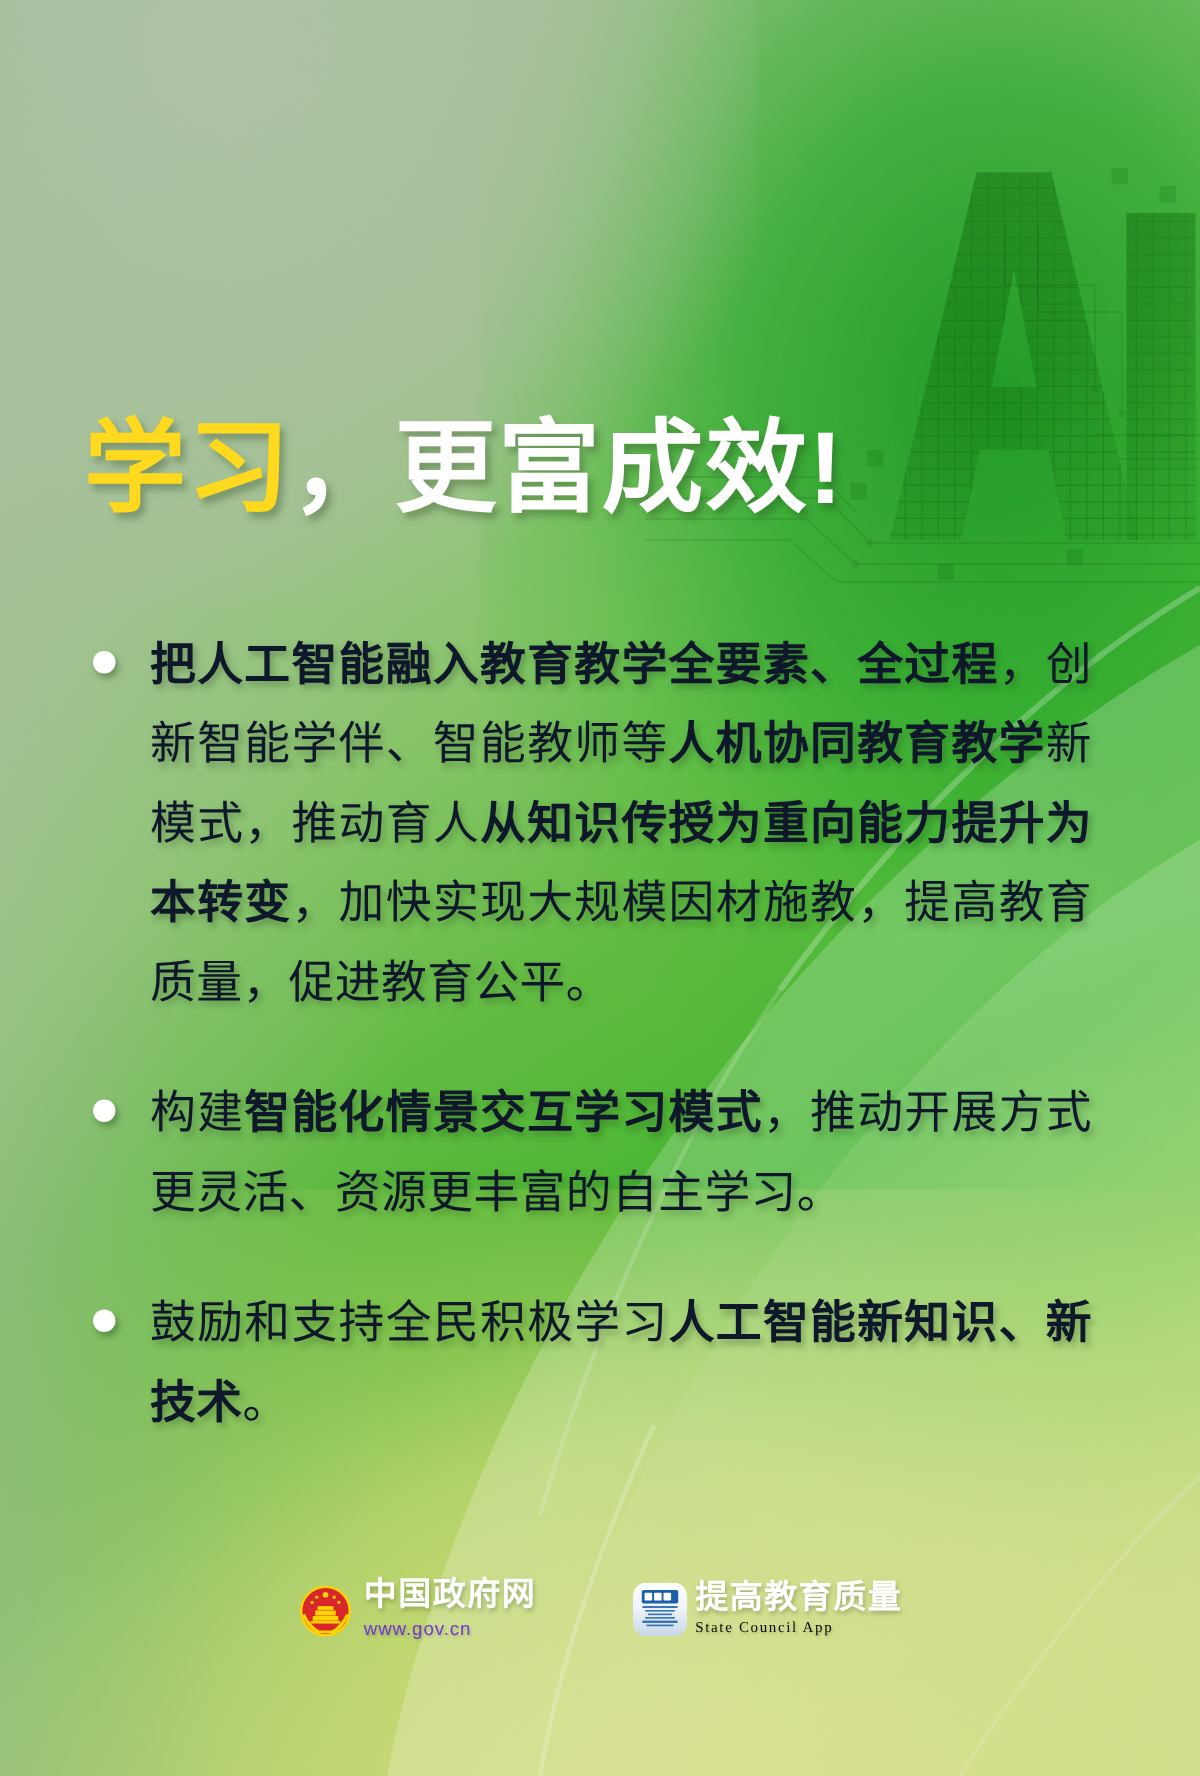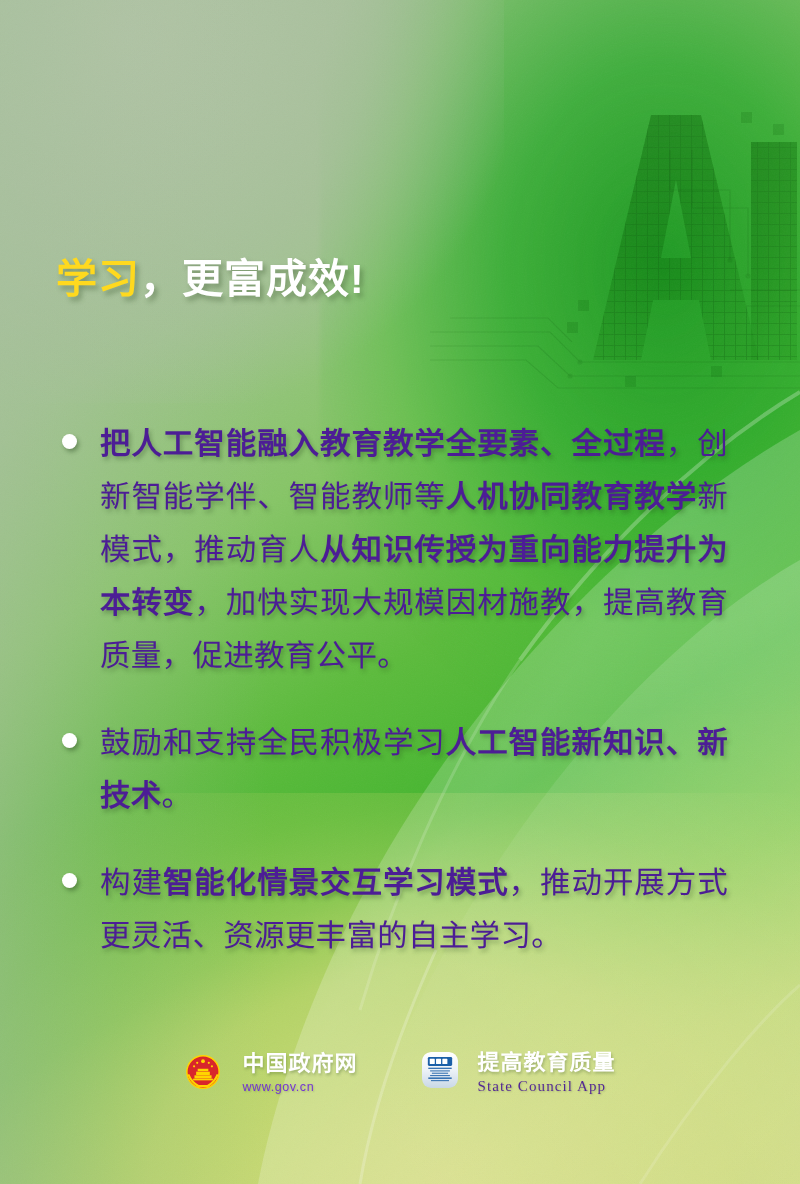--- a/index.html
+++ b/index.html
@@ -110,21 +110,21 @@
   .content {
     position: absolute;
     inset: 0;
     z-index: 5;
   }
 
   .headline {
     position: absolute;
     left: 56px;
     top: 232px;
-    font-size: 41px;
+    font-size: 68px;
     font-weight: 700;
     line-height: 1;
     letter-spacing: 1px;
     white-space: nowrap;
     text-shadow: 3px 4px 5px rgba(40,70,30,0.35);
   }
   .headline .hl-yellow { color: #ffd91e; }
   .headline .hl-white  { color: #ffffff; }
 
   .bullets {
@@ -145,21 +145,21 @@
     left: 6px;
     top: 17px;
     width: 15px;
     height: 15px;
     border-radius: 50%;
     background: #ffffff;
     box-shadow: 2px 3px 4px rgba(30,60,20,0.38);
   }
 
   .bullet-text {
-    color: #4c1d95;
+    color: #0f172a;
     font-size: 30.5px;
     line-height: 53px;
     letter-spacing: 0.3px;
     text-align: justify;
     text-justify: inter-character;
     text-shadow: 2px 3px 4px rgba(35,65,25,0.34);
     font-weight: 400;
   }
   .bullet-text b { font-weight: 700; }
 
@@ -167,21 +167,21 @@
   .footer {
     position: absolute;
     left: 0;
     top: 1052px;
     width: 100%;
     display: flex;
     justify-content: center;
     align-items: center;
     gap: 64px;
   }
-  .brand { display: flex; align-items: flex-start; gap: 20px; }
+  .brand { display: flex; align-items: flex-end; gap: 6px; }
   .brand-texts { display: flex; flex-direction: column; line-height: 1; }
 
   .emblem { width: 38px; height: 38px; display: block; }
   .emblem svg { width: 100%; height: 100%; display: block; }
 
   .brand-cn {
     color: #ffffff;
     font-size: 22px;
     font-weight: 700;
     letter-spacing: 1px;
@@ -197,23 +197,23 @@
   }
   .app-icon {
     width: 36px; height: 36px;
     border-radius: 9px;
     display: block;
     overflow: hidden;
   }
   .app-icon svg { width: 100%; height: 100%; display: block; }
 
   .brand-en {
-    color: #4c1d95;
+    color: #000000;
     font-family: "Liberation Serif", "DejaVu Serif", serif;
-    font-size: 15px;
+    font-size: 10px;
     letter-spacing: 1.1px;
     margin-top: 5px;
     opacity: 0.95;
     text-shadow: 1px 1px 2px rgba(40,70,30,0.25);
   }
 </style>
 </head>
 <body>
 
 <div class="poster">
@@ -324,26 +324,26 @@
 
     <div class="bullets">
 
       <div class="bullet-item">
         <span class="bullet-dot"></span>
         <p class="bullet-text"><b>把人工智能融入教育教学全要素、全过程</b><span>，创新智能学伴、智能教师等</span><b>人机协同教育教学</b><span>新模式，推动育人</span><b>从知识传授为重向能力提升为本转变</b><span>，加快实现大规模因材施教，提高教育质量，促进教育公平。</span></p>
       </div>
 
       <div class="bullet-item">
         <span class="bullet-dot"></span>
-        <p class="bullet-text"><span>鼓励和支持全民积极学习</span><b>人工智能新知识、新技术</b><span>。</span></p>
+        <p class="bullet-text"><span>构建</span><b>智能化情景交互学习模式</b><span>，推动开展方式更灵活、资源更丰富的自主学习。</span></p>
       </div>
 
       <div class="bullet-item">
         <span class="bullet-dot"></span>
-        <p class="bullet-text"><span>构建</span><b>智能化情景交互学习模式</b><span>，推动开展方式更灵活、资源更丰富的自主学习。</span></p>
+        <p class="bullet-text"><span>鼓励和支持全民积极学习</span><b>人工智能新知识、新技术</b><span>。</span></p>
       </div>
 
     </div>
 
     <div class="footer">
 
       <div class="brand">
         <span class="emblem">
           <svg viewBox="0 0 40 40" xmlns="http://www.w3.org/2000/svg">
             <circle cx="20" cy="20" r="17" fill="#d8262b"></circle>

